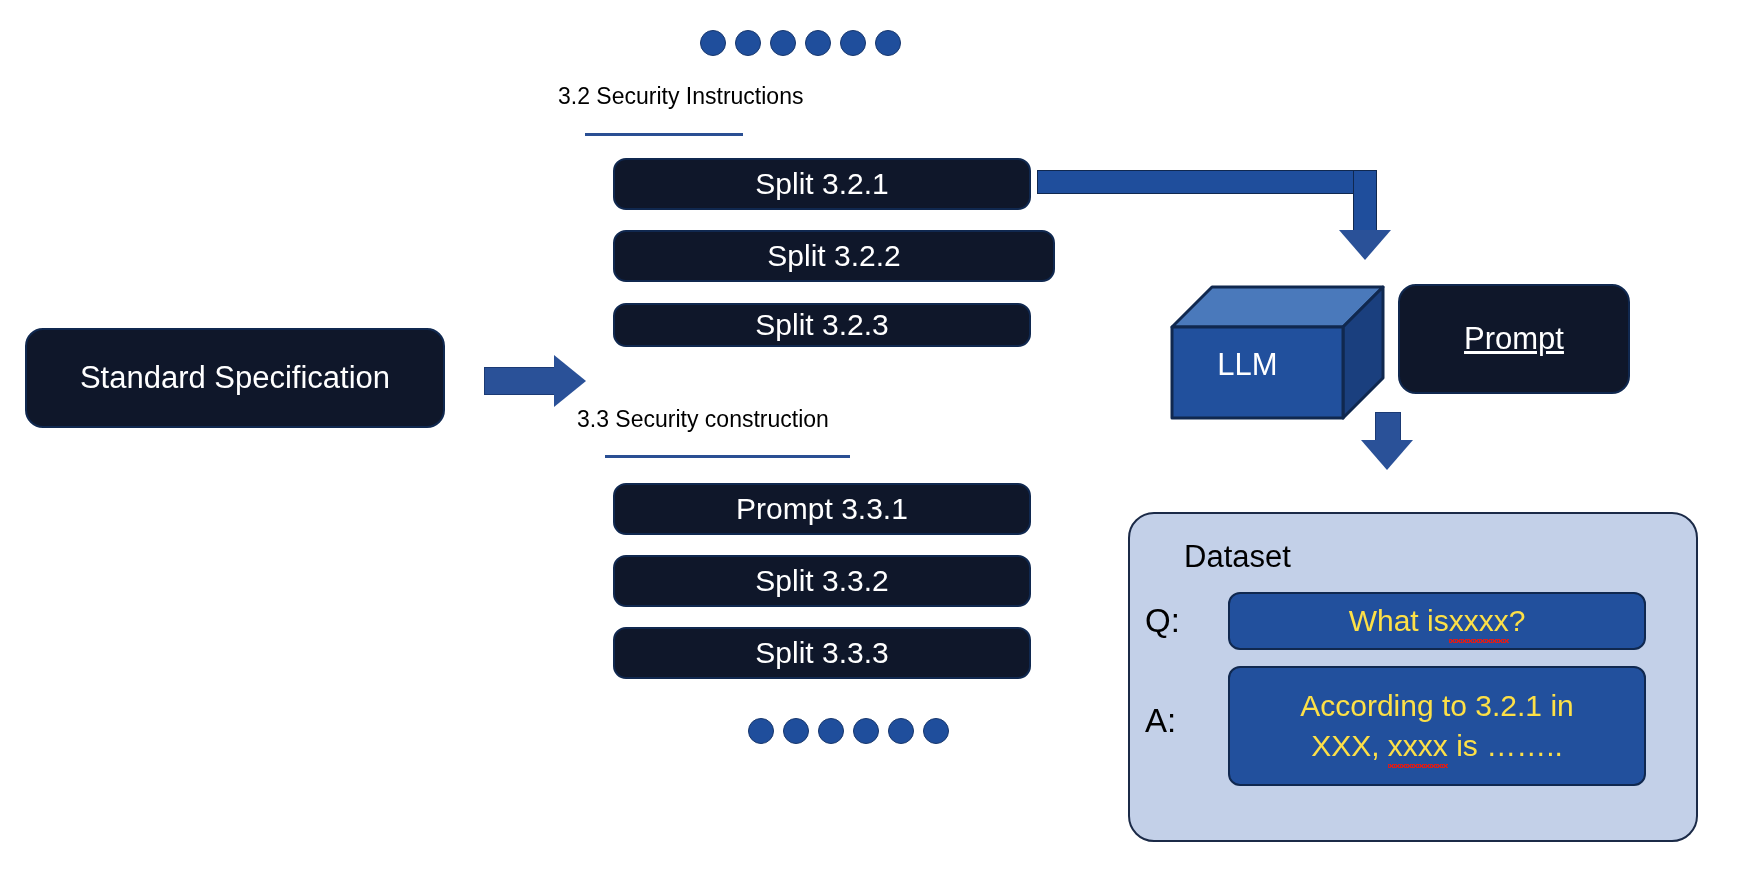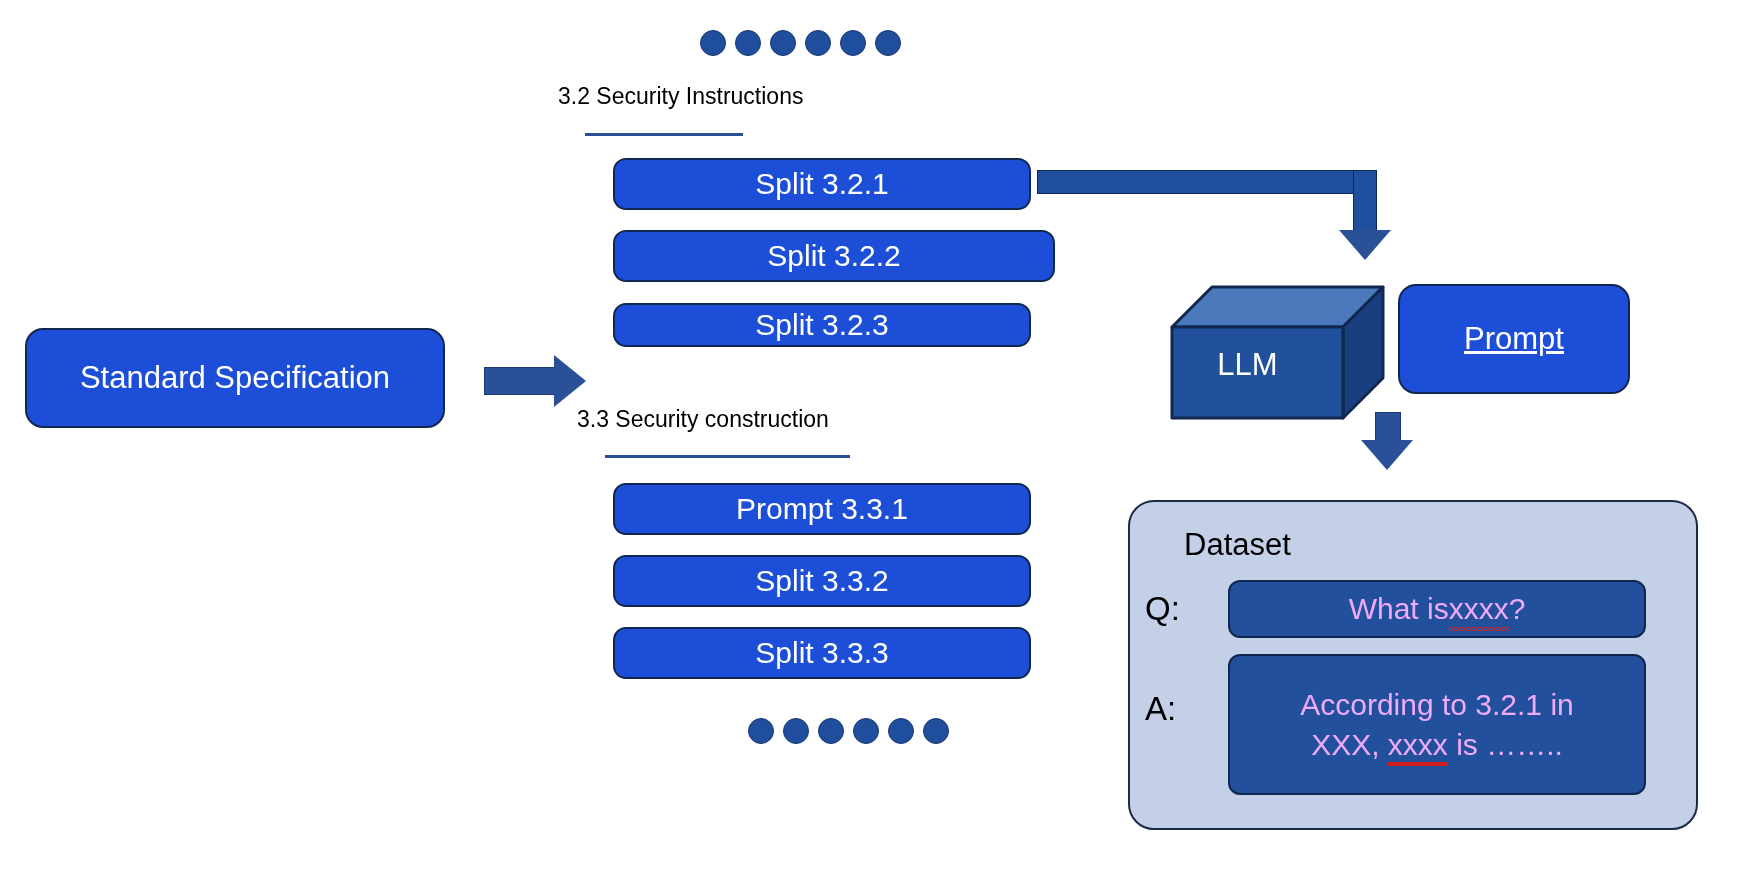--- a/index.html
+++ b/index.html
@@ -41,21 +41,21 @@
     white-space: nowrap;
     line-height: 1;
   }
   .heading-underline {
     height: 3px;
     background: #2a4f93;
   }
 
   
   .blue-box {
-    background: #1d4ed8;
+    background: #0f172a;
     border: 2.5px solid #10284f;
     border-radius: 14px;
     color: #ffffff;
     display: flex;
     align-items: center;
     justify-content: center;
     box-sizing: border-box;
     text-align: center;
   }
   .split-box {
@@ -130,21 +130,21 @@
     color: #000000;
   }
   .qa-label {
     font-size: 33px;
     color: #000000;
   }
   .qa-box {
     background: #22509d;
     border: 2.5px solid #10284f;
     border-radius: 12px;
-    color: #f0abfc;
+    color: #fde047;
     display: flex;
     align-items: center;
     justify-content: center;
     text-align: center;
     box-sizing: border-box;
     font-size: 30px;
     line-height: 1.32;
   }
   .squiggle {
     position: relative;
@@ -240,33 +240,33 @@
     <div class="cube-label">LLM</div>
   </div>
 
   <div class="abs blue-box prompt-box" style="left:1398px; top:284px; width:232px; height:110px;text-decoration:underline;">Prompt</div>
 
   <div class="abs" style="left:1361px; top:412px;">
     <div class="abs arrow-shaft-v" style="left:14px; top:0px; width:26px; height:32px;"></div>
     <div class="abs arrow-head-down" style="left:0px; top:28px;"></div>
   </div>
 
-  <div class="abs dataset-panel" style="left:1128px; top:500px; width:570px; height:330px;">
+  <div class="abs dataset-panel" style="left:1128px; top:512px; width:570px; height:330px;">
 
     <div class="abs dataset-title" style="left:54px; top:25px;">Dataset</div>
 
     <div class="abs qa-label" style="left:15px; top:88px;">Q:</div>
     <div class="abs qa-box" style="left:98px; top:78px; width:418px; height:58px;">
       <span>What is </span>
         <span class="squiggle">xxxx</span>
         <span>?</span>
     </div>
 
     <div class="abs qa-label" style="left:15px; top:188px;">A:</div>
-    <div class="abs qa-box" style="left:98px; top:152px; width:418px; height:141px; flex-direction:column;">
+    <div class="abs qa-box" style="left:98px; top:152px; width:418px; height:120px; flex-direction:column;">
       <div>According to 3.2.1 in</div>
       <div>
         <span>XXX, </span><span class="squiggle">xxxx</span><span> is ……..</span>
       </div>
     </div>
   </div>
 
 </div>
 
 </body></html>

